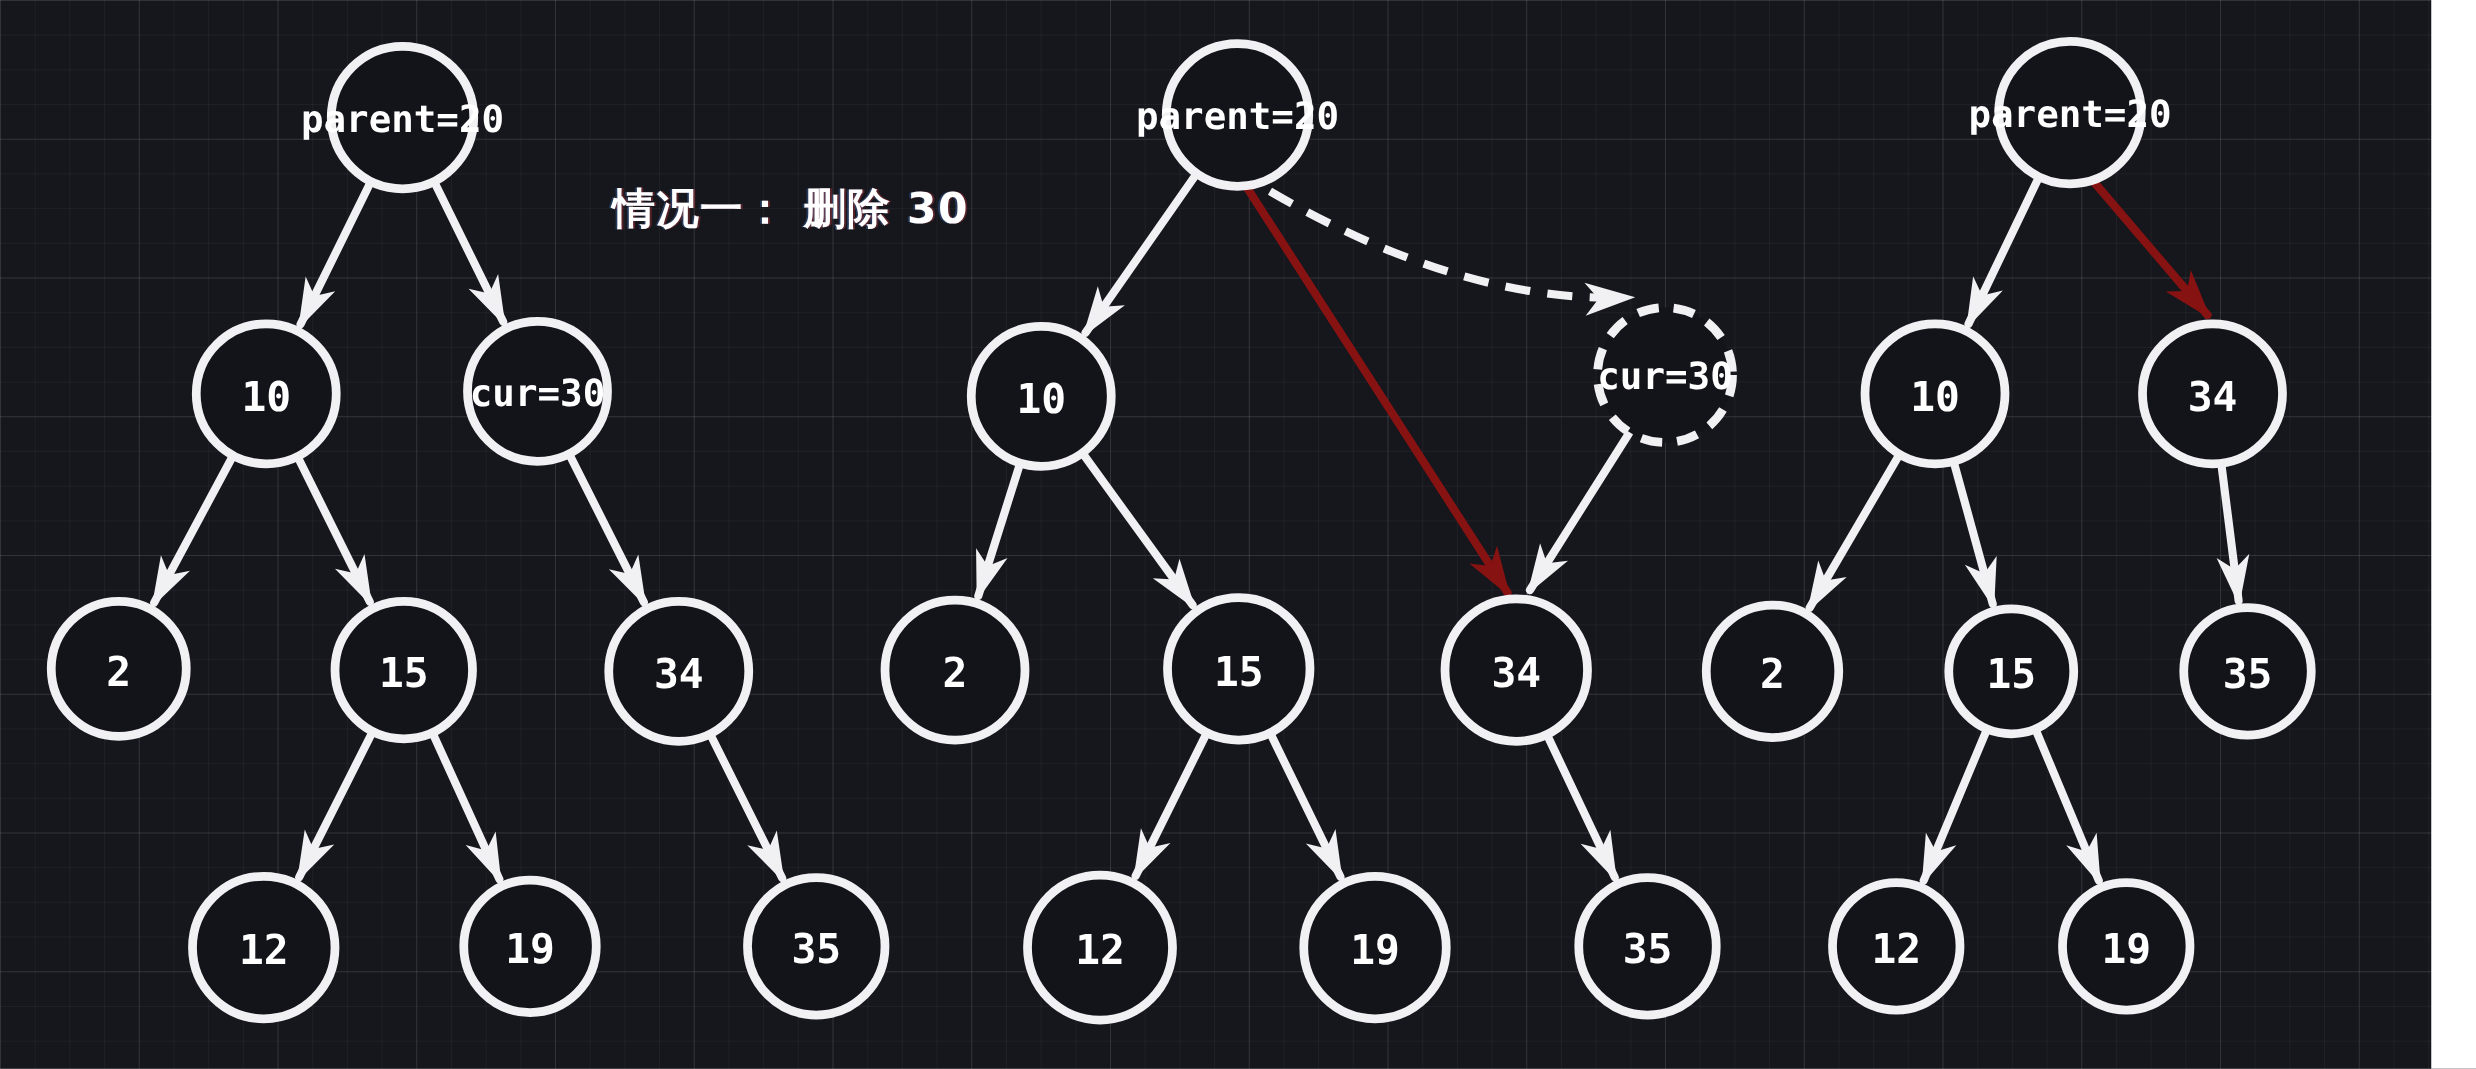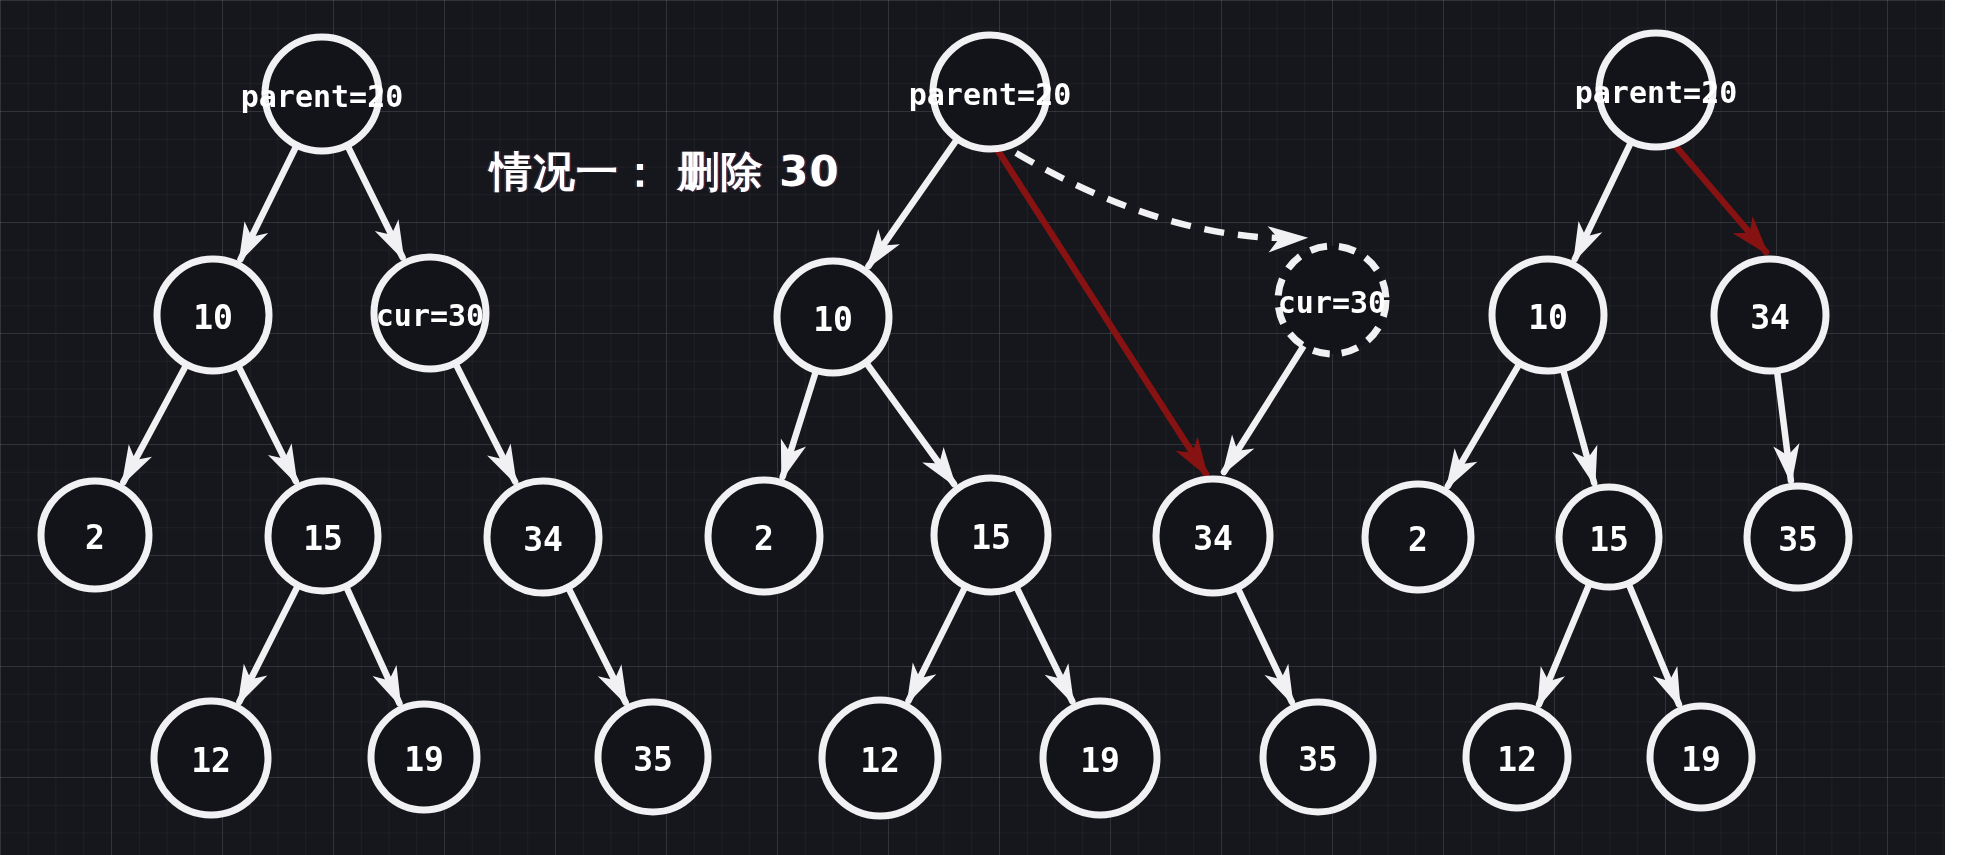--- a/index.html
+++ b/index.html
@@ -13,21 +13,21 @@
     background-image:
       linear-gradient(to right, rgba(255,255,255,0.085) 1px, transparent 1px),
       linear-gradient(to bottom, rgba(255,255,255,0.085) 1px, transparent 1px),
       linear-gradient(to right, rgba(255,255,255,0.04) 1px, transparent 1px),
       linear-gradient(to bottom, rgba(255,255,255,0.04) 1px, transparent 1px);
     background-size:111px 111px, 111px 111px, 27.75px 27.75px, 27.75px 27.75px;
   }
   #diagram{position:absolute;left:0;top:0;}
   .case-title{
     position:absolute;left:490px;top:144px;
-    font-size:42px;font-weight:700;color:#ffffff;white-space:pre;
+    font-size:34px;font-weight:700;color:#ffffff;white-space:pre;
     letter-spacing:1px;
     text-shadow:1.5px 0 rgba(255,70,70,.28), -1.5px 0 rgba(80,150,255,.28);
   }
   text.node-label{
     font-family:"DejaVu Sans Mono",monospace;
     font-weight:bold;
     fill:#ffffff;
   }
 </style>
 </head>

